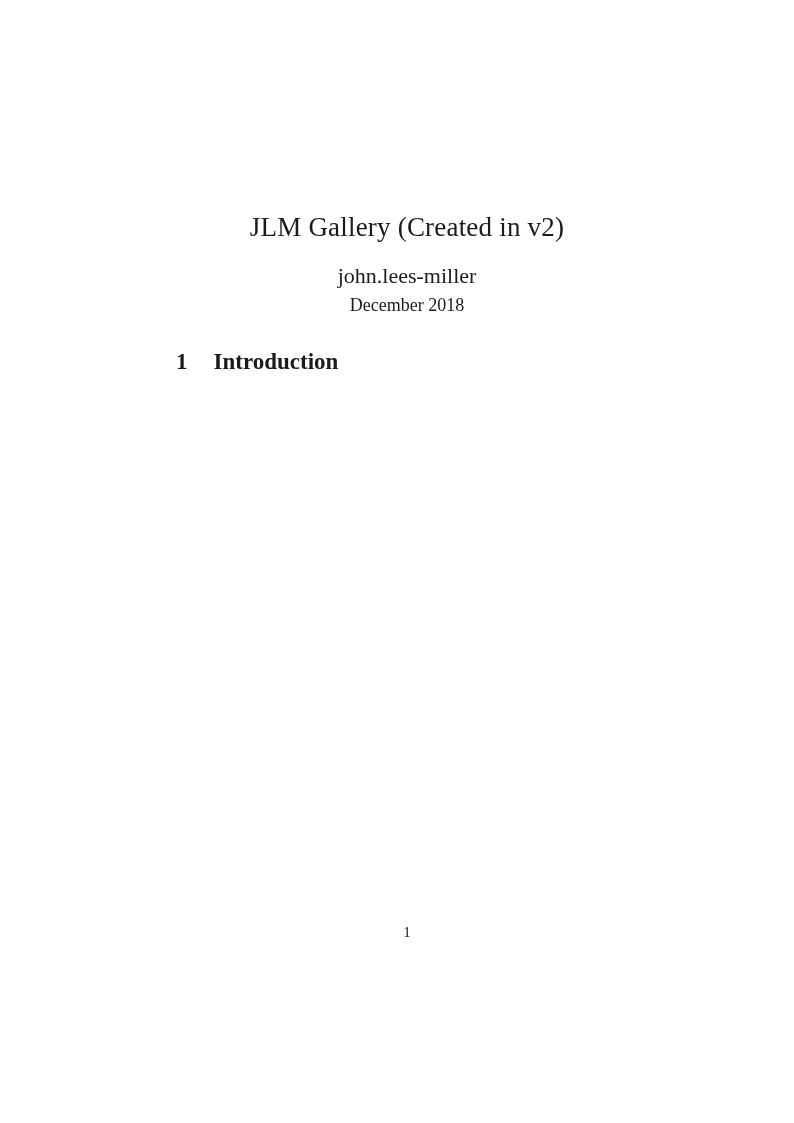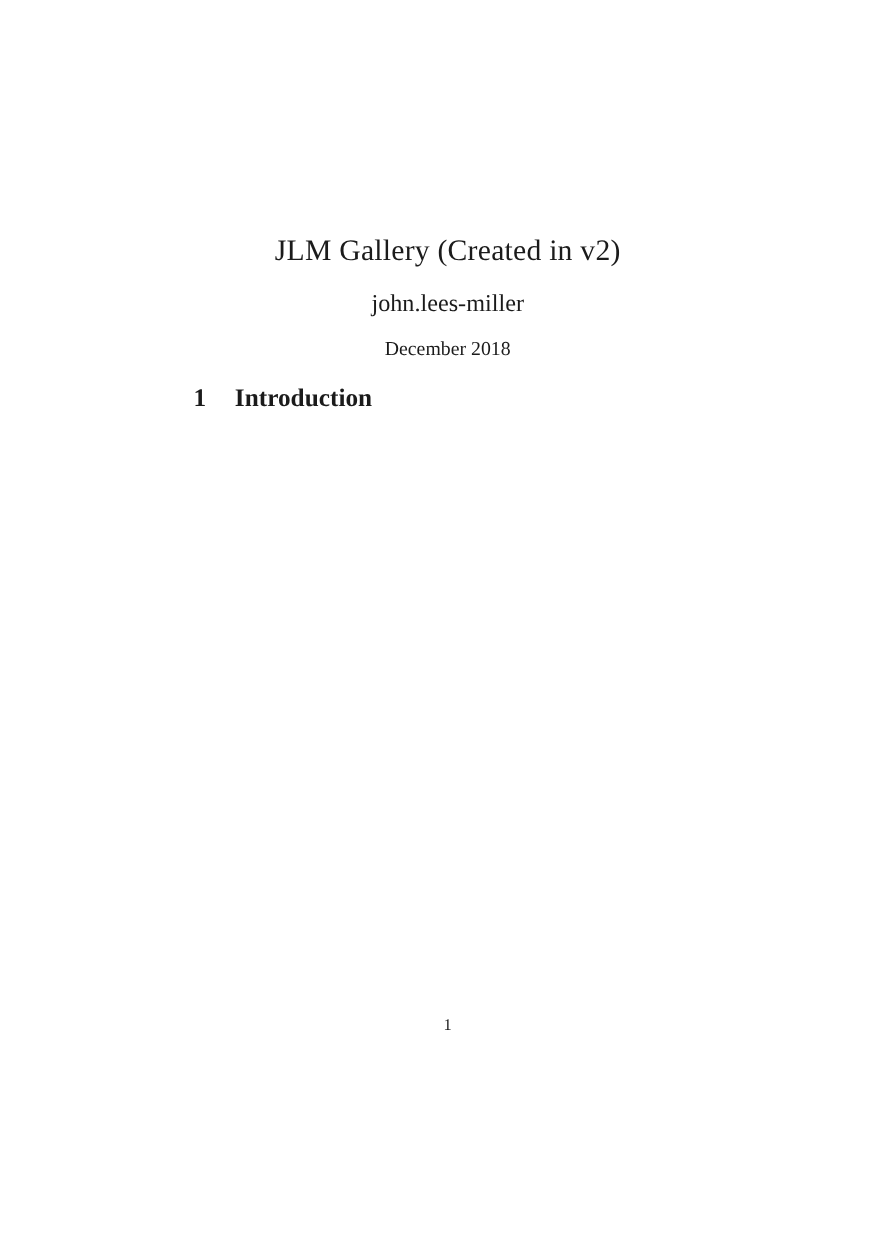--- a/index.html
+++ b/index.html
@@ -28,21 +28,20 @@
     font-size: 27px;
     letter-spacing: 0.2px;
   }
   .doc-author {
     top: 265px;
     font-size: 22px;
   }
   .doc-date {
     top: 296px;
     font-size: 18px;
-    margin-top: 12px;
   }
   .section-heading {
     position: absolute;
     left: 176px;
     top: 350px;
     font-size: 23px;
     font-weight: bold;
     line-height: 1;
     display: flex;
     align-items: baseline;

